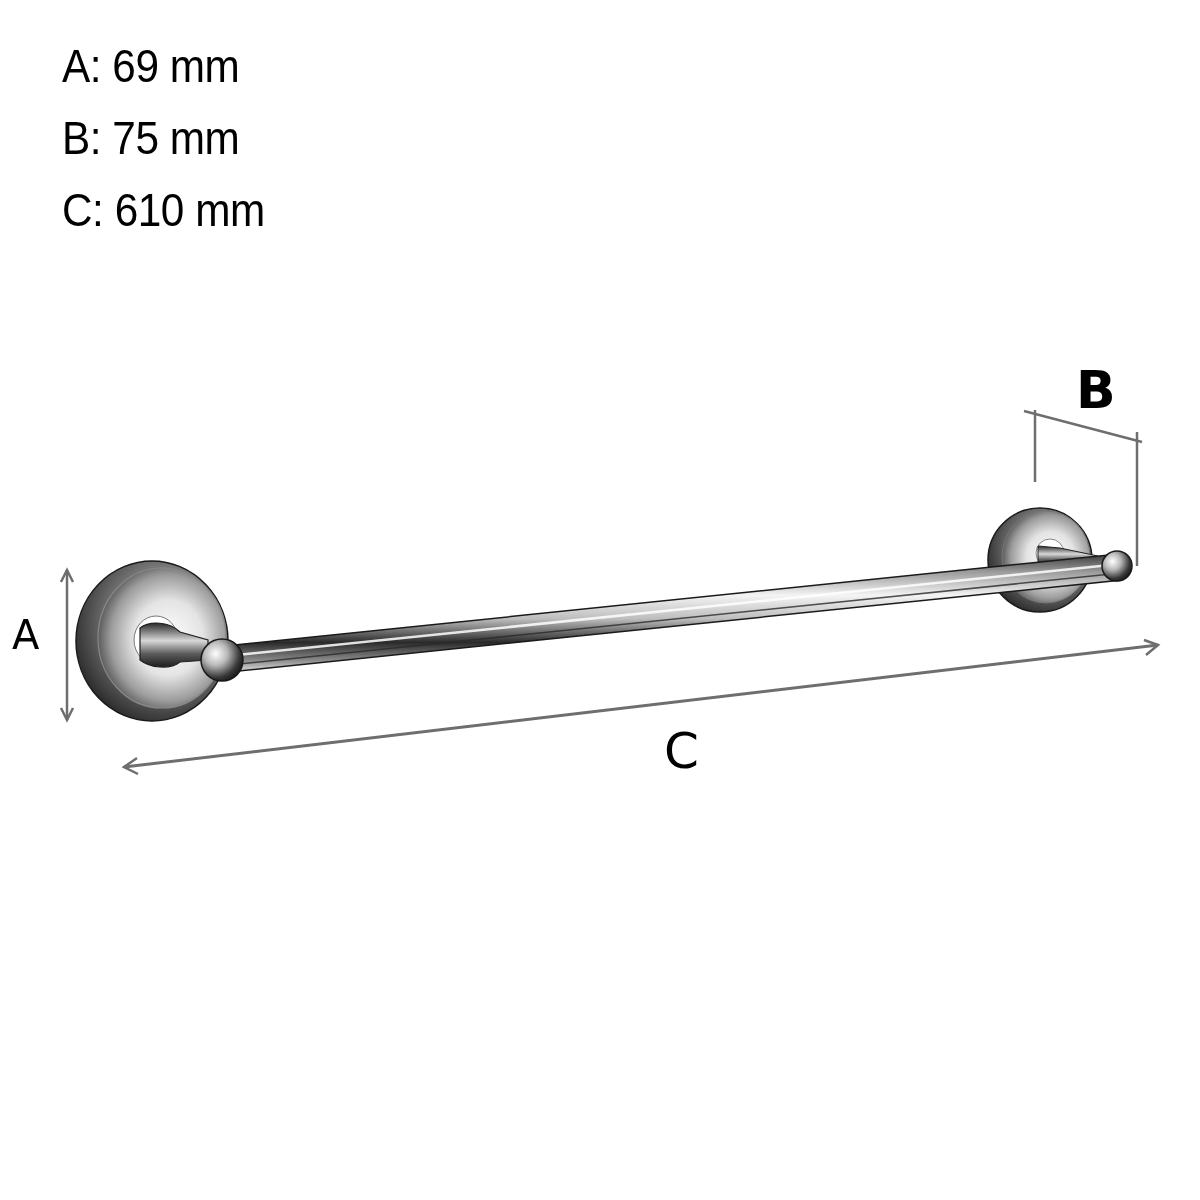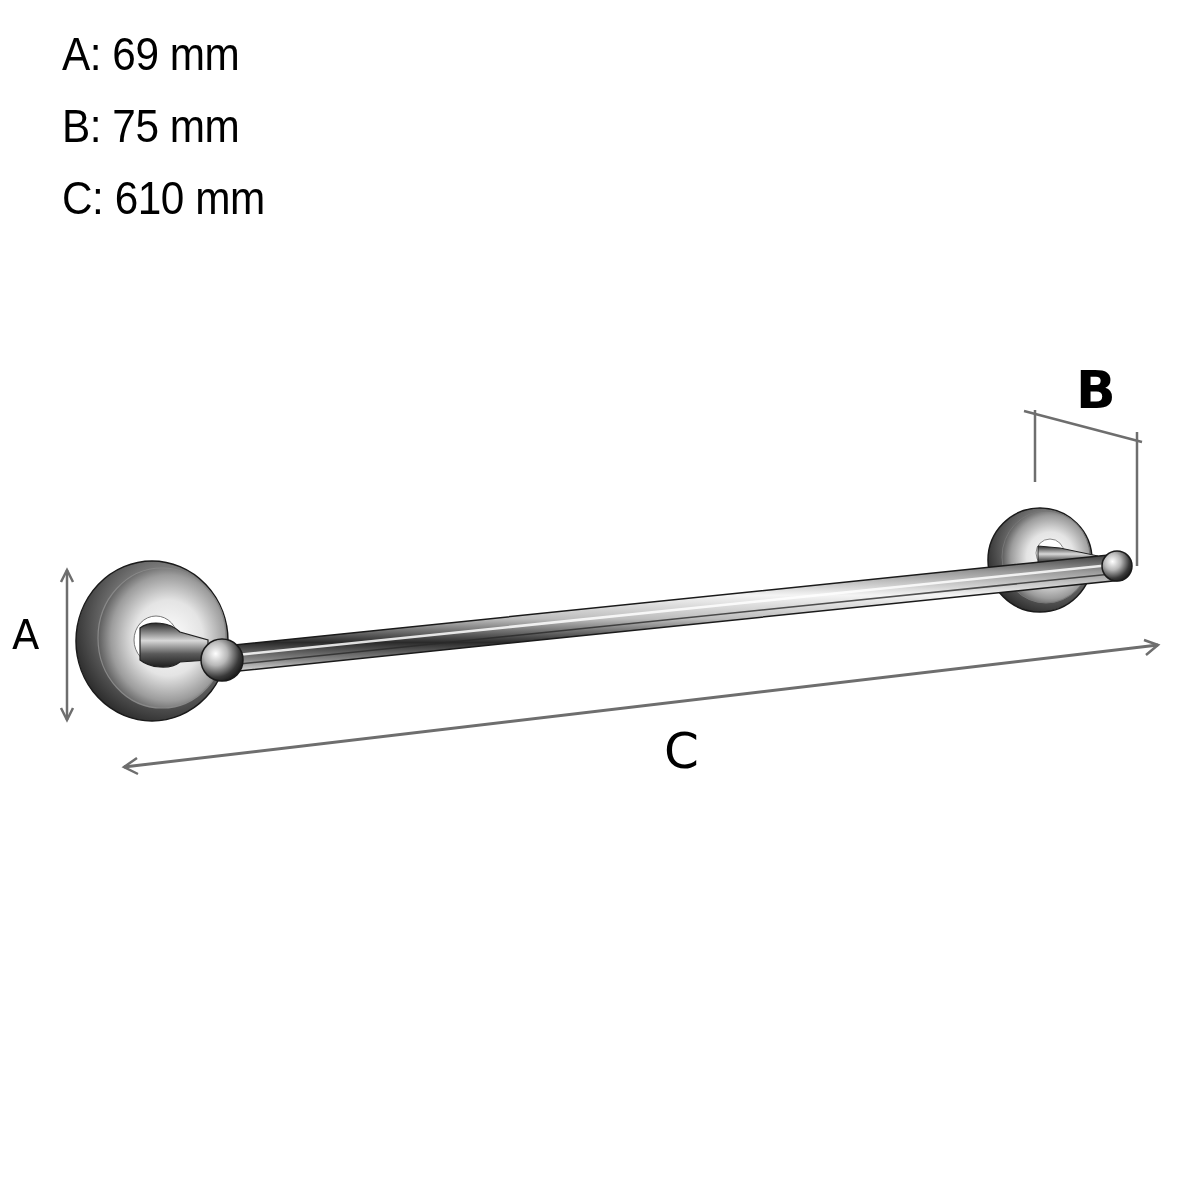--- a/index.html
+++ b/index.html
@@ -10,21 +10,21 @@
     body {
       width: 1200px;
       height: 1200px;
       position: relative;
       overflow: hidden;
       font-family: "Liberation Sans", sans-serif;
     }
     .specs {
       position: absolute;
       left: 62px;
-      top: 18px;
+      top: 30px;
       color: #000;
     }
     .spec-line {
       font-family: "Liberation Sans", sans-serif;
       font-size: 46px;
       line-height: 72px;
       letter-spacing: -0.5px;
       transform: scaleX(0.92);
       transform-origin: left center;
       white-space: nowrap;

